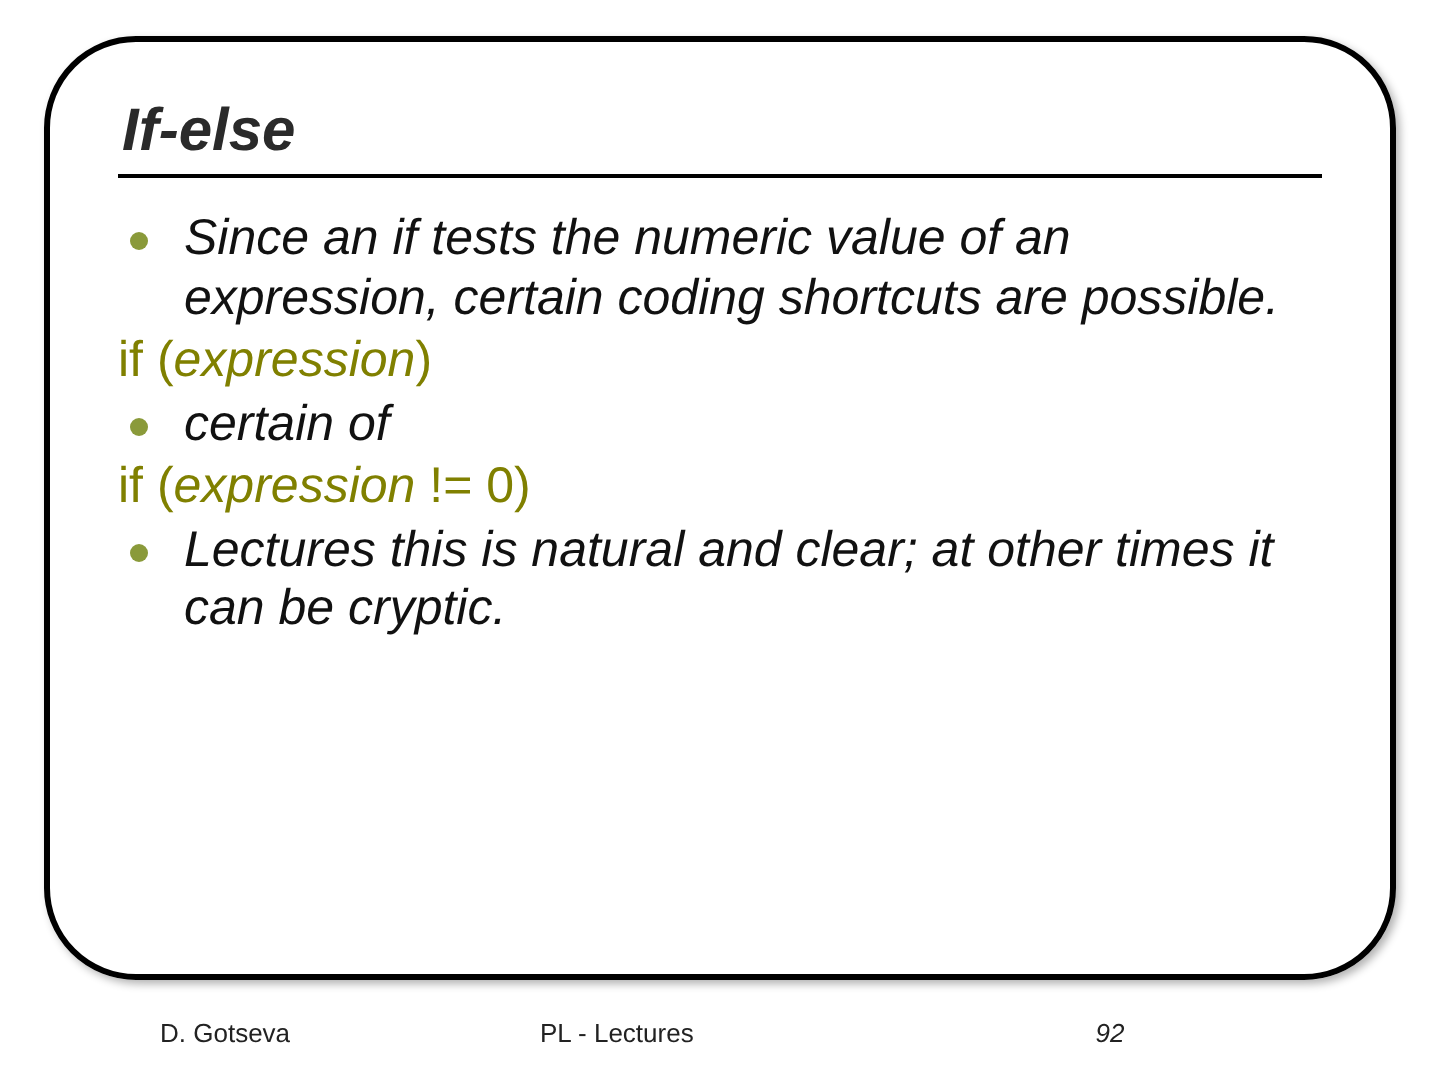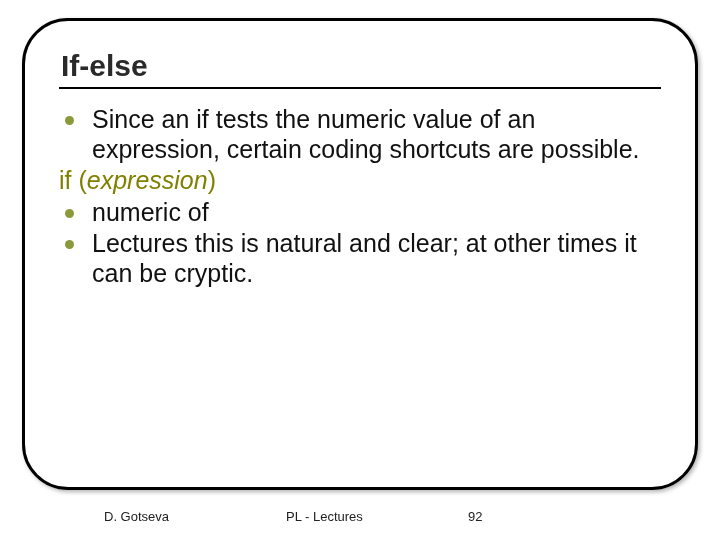--- a/index.html
+++ b/index.html
@@ -22,20 +22,21 @@
     box-shadow: 2px 2px 4px rgba(0,0,0,0.3);
     padding: 28px 34px 20px 34px;
     box-sizing: border-box;
   }
   .slide-title {
     font-family: Verdana, Arial, sans-serif;
     font-weight: bold;
     font-size: 30px;
     color: #2a2a2a;
     margin: 0 0 4px 2px;
+    font-style: italic;
   }
   .title-rule {
     border: none;
     border-top: 2px solid #000;
     margin: 0 0 16px 0;
   }
   .content {
     font-size: 25px;
     line-height: 1.18;
     color: #111;
@@ -48,43 +49,44 @@
   .dot {
     width: 9px;
     height: 9px;
     border-radius: 50%;
     background: #8a9a3a;
     flex: 0 0 auto;
     margin: 11px 18px 0 6px;
   }
   .bullet-text {
     flex: 1 1 auto;
+    font-style: italic;
   }
   .plain-line {
     margin: 0 0 2px 0;
   }
   .olive {
     color: #808000;
   }
   .expr-i {
     font-style: italic;
     text-align: center;
   }
   .footer {
     position: absolute;
     left: 0;
     right: 0;
     bottom: 16px;
     display: flex;
     font-size: 13px;
     color: #222;
   }
-  .footer .fl { flex:1; padding-left: 104px; }
+  .footer .fl { flex:1; padding-left: 80px; }
   .footer .fc { flex:1; }
-  .footer .fr { flex:1; text-align: left; padding-right: 70px; }
+  .footer .fr { flex:1; text-align: center; padding-right: 70px; font-style: italic; }
 </style>
 </head>
 <body>
 
 <div class="slide-frame">
   <div class="slide-title">If-else</div>
   <hr class="title-rule">
   <div class="content">
 
     <div class="bullet-row">
@@ -92,23 +94,26 @@
       <span class="bullet-text">Since an if tests the numeric value of an expression, certain coding shortcuts are possible.</span>
     </div>
 
 
     <div class="plain-line olive">
       <span>if (</span><span class="expr-i">expression</span><span>)</span>
     </div>
 
     <div class="bullet-row">
       <span class="dot"></span>
-      <span class="bullet-text">numeric of</span>
+      <span class="bullet-text">certain of</span>
     </div>
 
+    <div class="plain-line olive">
+      <span>if (</span><span class="expr-i">expression</span><span> != 0)</span>
+    </div>
 
     <div class="bullet-row">
       <span class="dot"></span>
       <span class="bullet-text">Lectures this is natural and clear; at other times it can be cryptic.</span>
     </div>
 
   </div>
 </div>
 
 <div class="footer">

